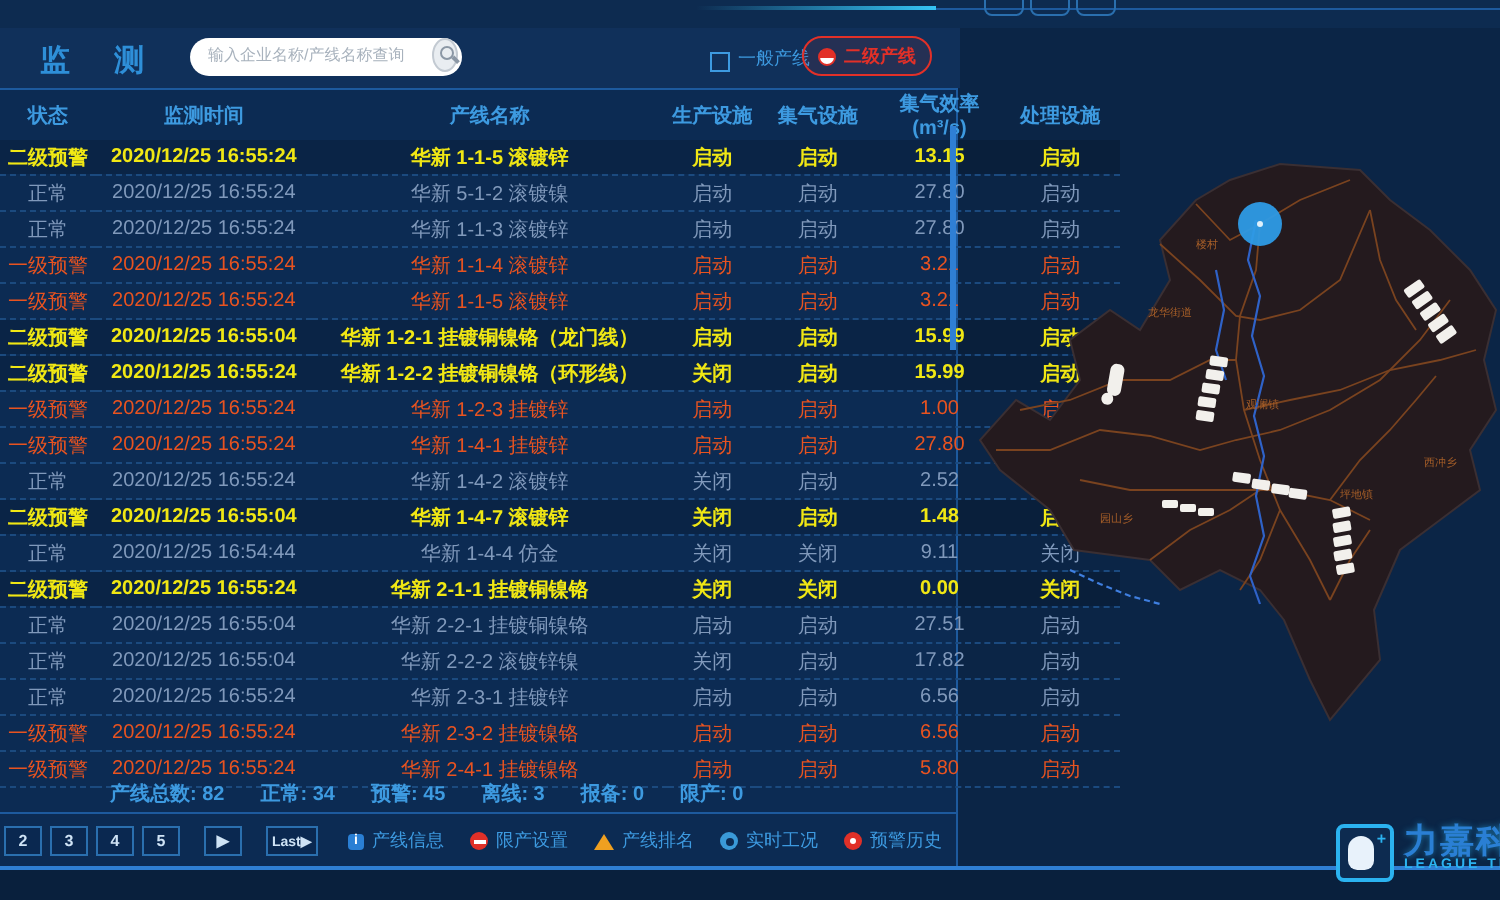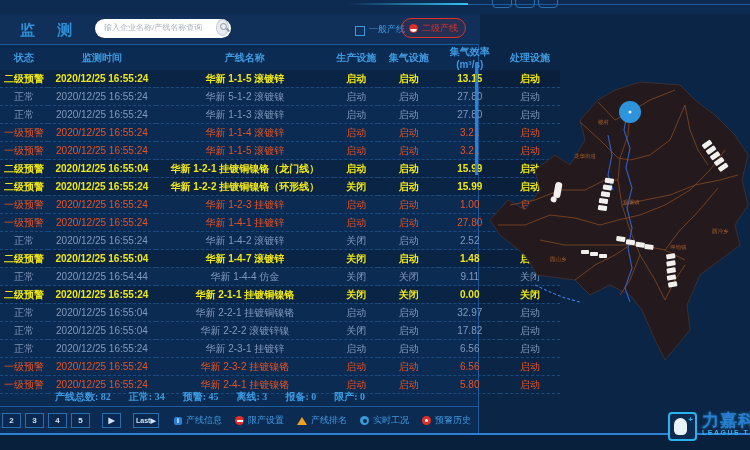--- a/index.html
+++ b/index.html
@@ -32,38 +32,38 @@
   .search-btn .handle{position:absolute;left:9px;top:9px;width:4px;height:1.5px;background:#8b97a5;
                       transform:rotate(45deg);}
   .chk-wrap{position:absolute;left:355px;top:9px;display:flex;align-items:flex-end;gap:4px;}
   .chk-box{width:8px;height:8px;border:1px solid #3d9ae0;background:transparent;}
   .chk-label{font-size:9px;color:#3d9ae0;}
   .alert-btn{position:absolute;left:401px;top:4px;height:18px;padding:0 7px;border:1px solid #e23028;
              border-radius:10px;background:rgba(226,48,40,0.10);display:flex;align-items:center;gap:4px;
              cursor:pointer;}
   .alert-btn .dot{width:7px;height:7px;border-radius:50%;border:1px solid #e23028;
                   background:linear-gradient(180deg,#e23028 55%,#fff 55%);}
-  .alert-btn span.t{font-size:9px;color:#e23028;font-weight:normal;}
+  .alert-btn span.t{font-size:9px;color:#e23028;font-weight:bold;}
   
   .panel{position:absolute;left:0;top:44px;width:479px;height:389px;background:#0c2b53;
          border-right:1px solid #1d5a9e;border-top:1px solid #1d5a9e;box-sizing:border-box;}
   table.mon{border-collapse:collapse;width:560px;table-layout:fixed;}
   table.mon th{font-size:10px;color:#3d9ae0;font-weight:bold;height:17px;text-align:center;padding:0;}
   table.mon td{font-size:10px;height:17px;padding:0;text-align:center;white-space:nowrap;
                overflow:hidden;border-bottom:1px dashed #1b4a7f;}
   td.name{text-align:left;padding-left:6px;}
   tr.normal td{color:#8099bb;}
   tr.warn2 td{color:#f0e714;font-weight:bold;background:rgba(0,0,0,0.15);}
   tr.warn1 td{color:#e85320;}
   .col-status{width:41px}.col-time{width:92px}.col-name{width:152px}
   .col-prod{width:38px}.col-gas{width:52px}.col-eff{width:52px}.col-treat{width:51px}
   .scroll-thumb{position:absolute;right:0px;top:18px;width:3px;height:112px;background:#2f7fd4;}
   
   .summary{position:absolute;left:0;top:342px;width:479px;height:19px;display:flex;
-           align-items:center;gap:18px;padding-left:55px;box-sizing:border-box;font-family:Liberation Serif, serif;}
+           align-items:center;gap:18px;padding-left:55px;box-sizing:border-box;}
   .summary .item{font-size:10px;color:#3d9ae0;font-weight:bold;white-space:nowrap;}
   
   .footer{position:absolute;left:0;top:361px;width:479px;height:28px;border-top:1px solid #1d5a9e;
           display:flex;align-items:center;box-sizing:border-box;}
   .pager{display:flex;align-items:center;gap:4px;margin-left:2px;}
   .pg{min-width:13px;height:13px;border:1px solid #2a6fae;background:#0a2850;color:#cfe3f5;
       font-size:8px;font-weight:bold;display:flex;align-items:center;justify-content:center;
       cursor:pointer;padding:0 2px;}
   .legend{display:flex;align-items:center;gap:13px;margin-left:auto;margin-right:8px;}
   .leg{display:flex;align-items:center;gap:4px;cursor:pointer;}
@@ -269,21 +269,21 @@
           <td>关闭</td>
           <td>0.00</td>
           <td>关闭</td>
         </tr>
         <tr class="normal">
           <td>正常</td>
           <td>2020/12/25 16:55:04</td>
           <td class="name">华新 2-2-1 挂镀铜镍铬</td>
           <td>启动</td>
           <td>启动</td>
-          <td>32.97</td>
+          <td>27.51</td>
           <td>启动</td>
         </tr>
         <tr class="normal">
           <td>正常</td>
           <td>2020/12/25 16:55:04</td>
           <td class="name">华新 2-2-2 滚镀锌镍</td>
           <td>关闭</td>
           <td>启动</td>
           <td>17.82</td>
           <td>启动</td>

